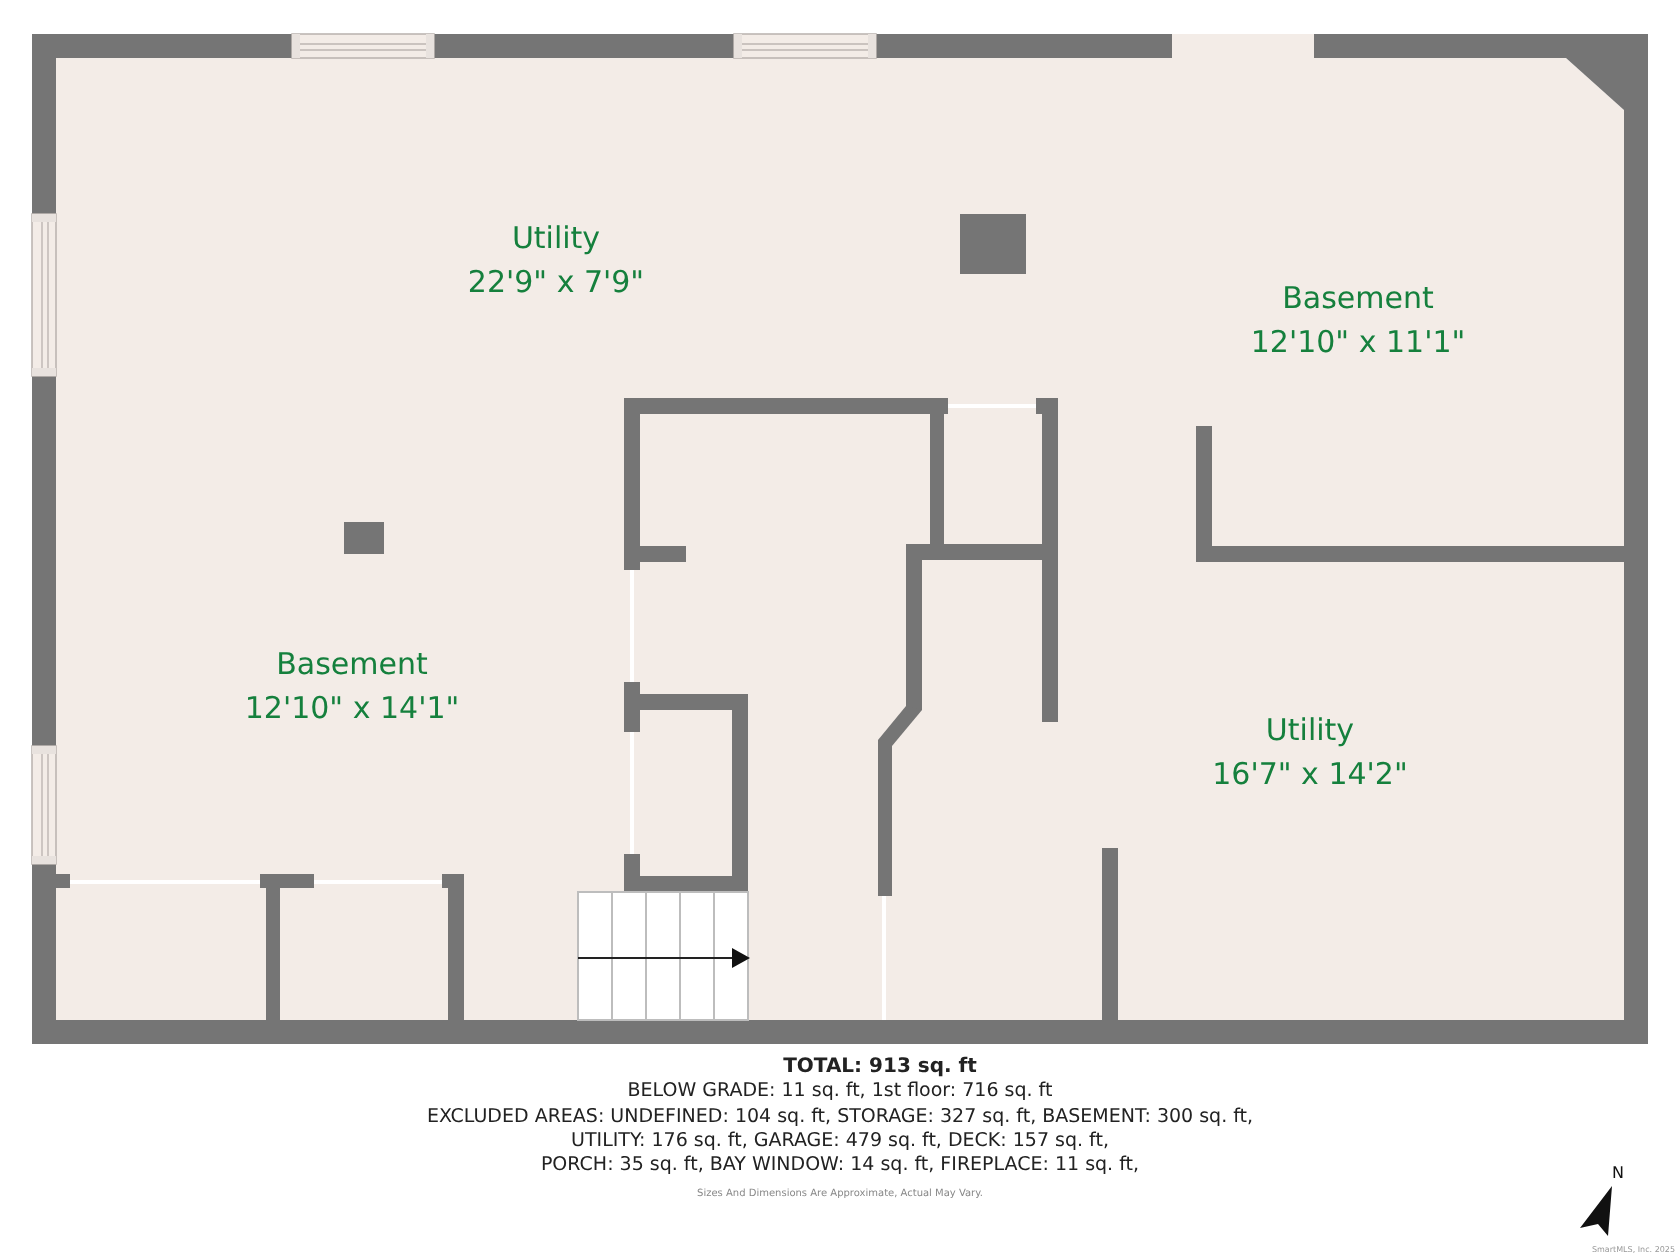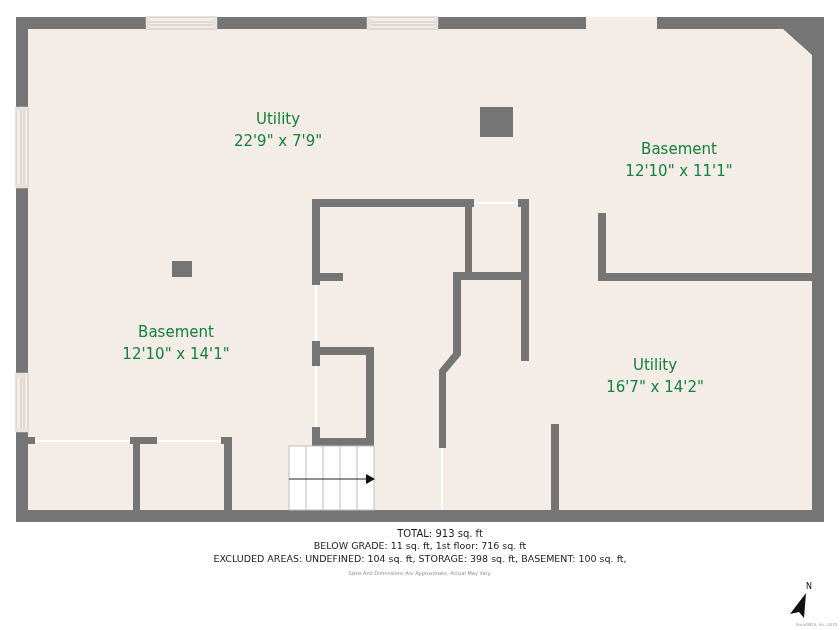--- a/index.html
+++ b/index.html
@@ -1,21 +1,21 @@
 <!DOCTYPE html>
 <html><head>
   <meta charset="utf-8">
   <style>
     html, body { margin: 0; padding: 0; background: #ffffff; }
     body { width: 840px; height: 630px; position: relative; overflow: hidden; font-family: "Liberation Sans", "DejaVu Sans", sans-serif; }
     #plan { position: absolute; left: 0; top: 0; }
     .room-label { position: absolute; text-align: center; color: #15803d; font-family: "DejaVu Sans", sans-serif; font-size: 15px; line-height: 22px; transform: translateX(-50%); white-space: nowrap; }
     .room-label .dims { display: block; }
     .summary { position: absolute; left: 0; width: 840px; top: 528px; text-align: center; color: #222; font-family: "DejaVu Sans", sans-serif; font-size: 9.5px; line-height: 12.3px; }
-    .summary .total { font-weight: normal; font-size: 10px; padding-left: 40px; }
+    .summary .total { font-weight: bold; font-size: 10px; padding-left: 40px; }
     .summary .disclaimer { font-size: 5px; color: #888; margin-top: 4px; line-height: 8px; }
     .compass { position: absolute; left: 786px; top: 580px; width: 30px; height: 40px; }
     .copyright { position: absolute; left: 796px; top: 622px; font-size: 4px; color: #999; font-family: "DejaVu Sans", sans-serif; white-space: nowrap; }
   </style>
 </head>
 <body>
 
 <svg id="plan" width="840" height="530" viewBox="0 0 840 530" xmlns="http://www.w3.org/2000/svg">
 
   <polygon points="28,29 783,29 812,55 812,510 28,510" fill="#f3ece7"></polygon>
@@ -136,21 +136,23 @@
   <span class="dims">12'10" x 14'1"</span>
 </div>
 <div class="room-label" style="left:655px; top:354px;">
   <span>Utility</span>
   <span class="dims">16'7" x 14'2"</span>
 </div>
 
 <div class="summary">
   <div class="total">TOTAL: 913 sq. ft</div>
   <div>BELOW GRADE: 11 sq. ft, 1st floor: 716 sq. ft</div>
-  <div>EXCLUDED AREAS: UNDEFINED: 104 sq. ft, STORAGE: 398 sq. ft, BASEMENT: 100 sq. ft,</div>
+  <div>EXCLUDED AREAS: UNDEFINED: 104 sq. ft, STORAGE: 327 sq. ft, BASEMENT: 300 sq. ft,</div>
+  <div>UTILITY: 176 sq. ft, GARAGE: 479 sq. ft, DECK: 157 sq. ft,</div>
+  <div>PORCH: 35 sq. ft, BAY WINDOW: 14 sq. ft, FIREPLACE: 11 sq. ft,</div>
   <div class="disclaimer">Sizes And Dimensions Are Approximate, Actual May Vary.</div>
 </div>
 
 <svg class="compass" viewBox="0 0 30 40" xmlns="http://www.w3.org/2000/svg">
   <text x="20" y="9" font-size="8" font-family="DejaVu Sans, sans-serif" fill="#111">N</text>
   <polygon points="20,13 4,34 13,32 18,38" fill="#111"></polygon>
 </svg>
 
 <div class="copyright">SmartMLS, Inc. 2025</div>
 

